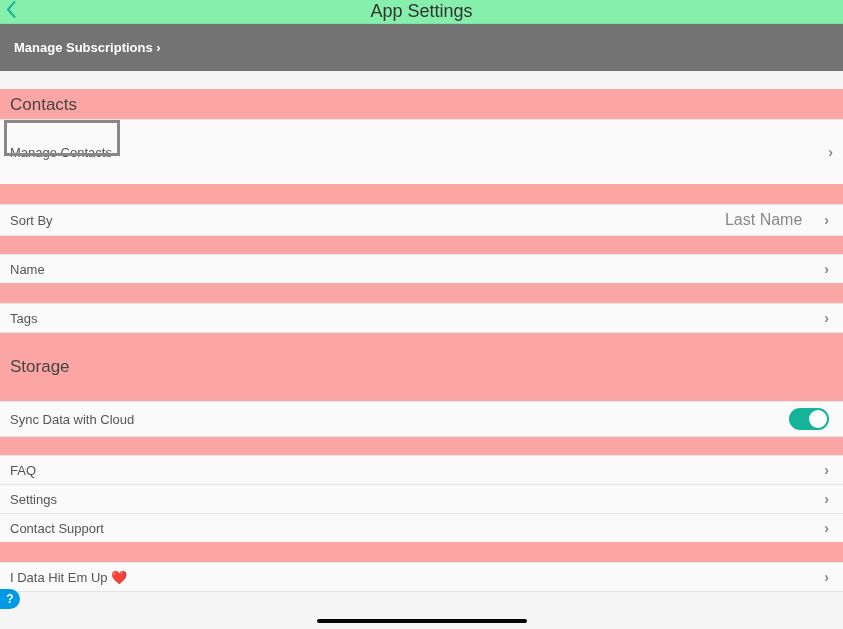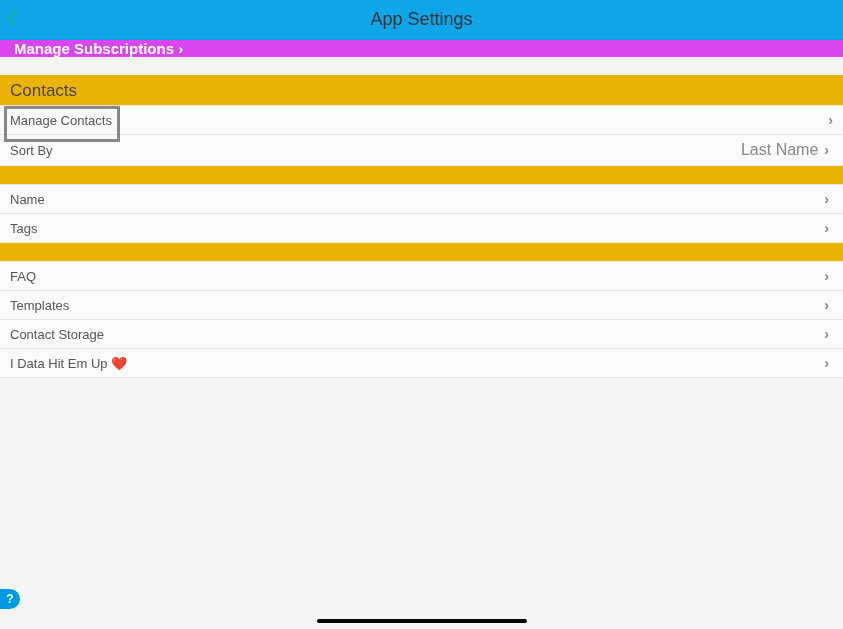--- a/index.html
+++ b/index.html
@@ -9,22 +9,22 @@
     }
     body {
       font-family: -apple-system, BlinkMacSystemFont, "Segoe UI", Helvetica, Arial, sans-serif;
       background: #f5f5f5;
       width: 843px;
       height: 629px;
       overflow: hidden;
       position: relative;
     }
     .header {
-      height: 40px;
-      background: #0ea5e9;
+      height: 24px;
+      background: #86efac;
       display: flex;
       align-items: center;
       position: relative;
       border-bottom: 1px solid rgba(0,0,0,0.05);
     }
     .back-button {
       position: absolute;
       left: 6px;
       top: 50%;
       transform: translateY(-50%);
@@ -33,29 +33,29 @@
       font-size: 20px;
       font-weight: 300;
     }
     .header-title {
       margin: 0 auto;
       font-size: 18px;
       font-weight: 500;
       color: #333;
     }
     .banner {
-      background: #d946ef;
-      padding: 0 14px;
+      background: #737373;
+      padding: 16px 14px;
       color: #fff;
-      font-size: 15px;
+      font-size: 13px;
       font-weight: 600;
       cursor: pointer;
     }
     .content {
-      background: #eab308;
+      background: #fca5a5;
     }
     .section {
       margin-top: 18px;
     }
     .section-header {
       padding: 6px 10px 4px 10px;
       font-size: 17px;
       color: #444;
       font-weight: 400;
     }
@@ -64,42 +64,43 @@
       padding: 6px 14px 6px 10px;
       display: flex;
       align-items: center;
       justify-content: space-between;
       border-top: 1px solid #e5e5e5;
       min-height: 24px;
       cursor: pointer;
     }
     .row:last-child {
       border-bottom: 1px solid #e5e5e5;
+      margin-top: 20px;
     }
     .row-label {
       font-size: 13px;
       color: #555;
     }
     .row-right {
       display: flex;
       align-items: center;
-      gap: 6px;
+      gap: 22px;
     }
     .row-value {
       font-size: 16px;
       color: #888;
     }
     .chevron {
       color: #888;
       font-size: 14px;
       font-weight: 600;
     }
     .highlighted {
       position: relative;
-      padding: 6px 10px;
+      padding: 24px 10px;
     }
     .highlighted::after {
       content: '';
       position: absolute;
       left: 4px;
       top: 0px;
       width: 110px;
       height: 30px;
       border: 3px solid #888;
       pointer-events: none;
@@ -187,33 +188,38 @@
       <span class="row-label">Name</span>
       <span class="chevron">›</span>
     </div>
     <div class="row">
       <span class="row-label">Tags</span>
       <span class="chevron">›</span>
     </div>
   </div>
 
   <div class="section">
+    <div class="section-header">Storage</div>
+    <div class="row">
+      <span class="row-label">Sync Data with Cloud</span>
+      <div class="toggle"></div>
+    </div>
   </div>
 
   <div class="section">
     <div class="row">
       <span class="row-label">FAQ</span>
       <span class="chevron">›</span>
     </div>
     <div class="row">
-      <span class="row-label">Templates</span>
-      <span class="chevron">›</span>
-    </div>
-    <div class="row">
-      <span class="row-label">Contact Storage</span>
+      <span class="row-label">Settings</span>
+      <span class="chevron">›</span>
+    </div>
+    <div class="row">
+      <span class="row-label">Contact Support</span>
       <span class="chevron">›</span>
     </div>
     <div class="row">
       <span class="row-label">I Data Hit Em Up ❤️</span>
       <span class="chevron">›</span>
     </div>
   </div>
 
 </div>
 

